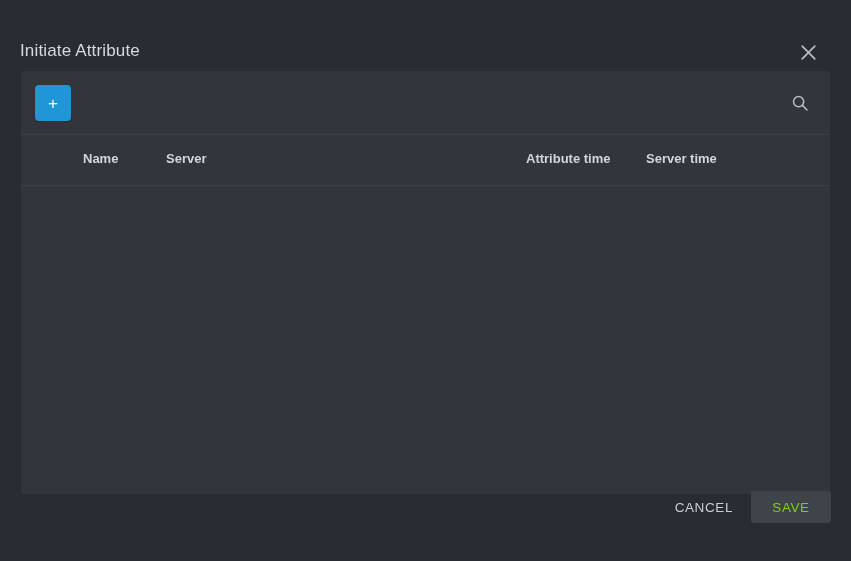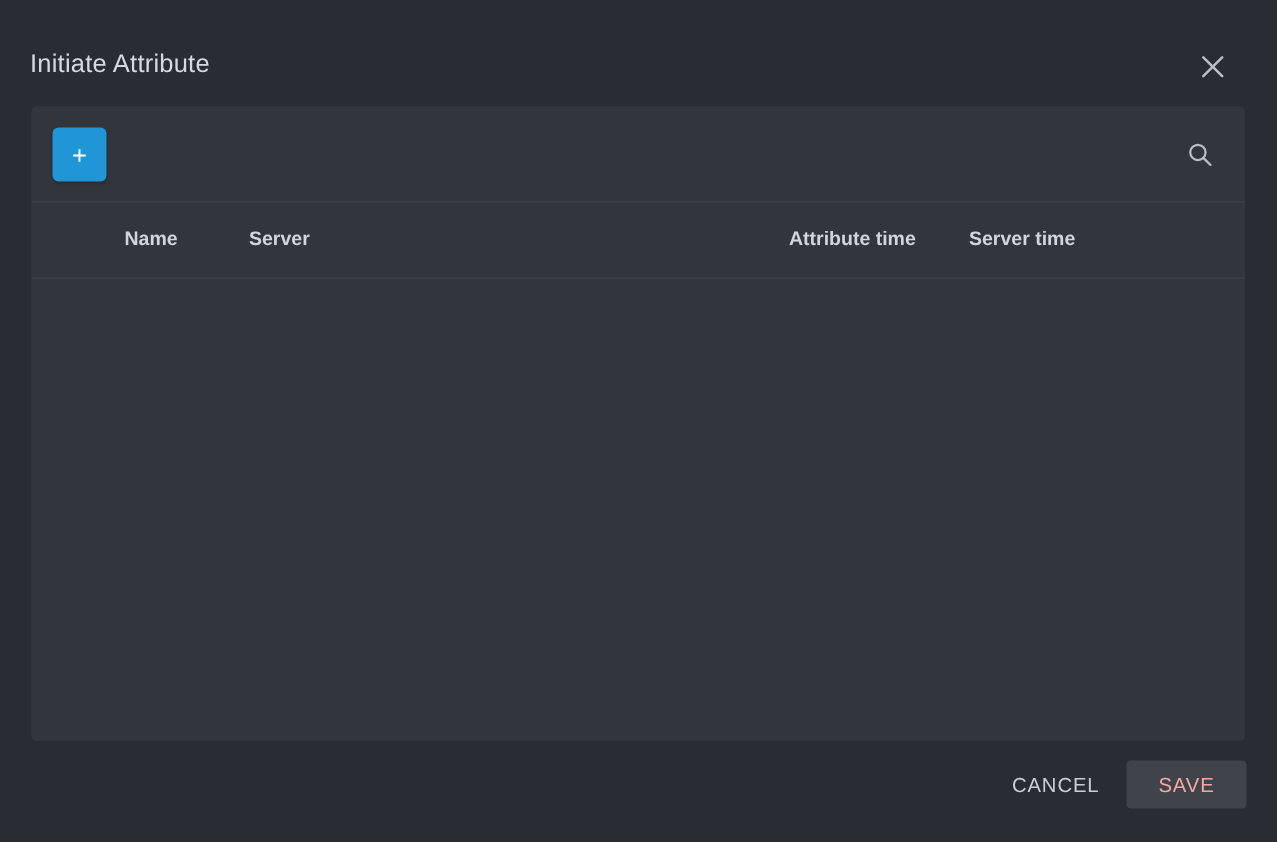--- a/index.html
+++ b/index.html
@@ -12,21 +12,21 @@
   }
   .dialog {
     position: relative;
     width: 851px;
     height: 561px;
     background: #282c33;
   }
   
   .dialog-header {
     position: absolute;
-    left: 0; top: 8px;
+    left: 0; top: 16px;
     width: 844px; height: 71px;
     display: flex;
     align-items: center;
   }
   .dialog-title {
     position: absolute;
     left: 20px; top: 25px;
     font-size: 17px;
     color: #d6d9dd;
     letter-spacing: 0.15px;
@@ -99,21 +99,21 @@
   .th-name       { left: 38px; padding-left: 24px;  }
   .th-value      { left: 145px; }
   .th-generation { left: 505px; }
   .th-server     { left: 625px; }
   .table-body {
     height: 306px;
   }
   
   .dialog-footer {
     position: absolute;
-    left: 0; bottom: 0;
+    left: 0; bottom: 16px;
     width: 851px; height: 67px; padding-left: 28px;
   }
   .cancel-button {
     position: absolute;
     right: 104px; top: 13px;
     height: 32px;
     padding: 0 14px;
     background: transparent;
     border: none;
     border-radius: 3px;
@@ -126,21 +126,21 @@
     align-items: center;
     justify-content: center;
   }
   .save-button {
     position: absolute;
     right: 20px; top: 13px;
     width: 80px; height: 32px;
     background: #3f444b;
     border: none;
     border-radius: 3px;
-    color: #fca5a5;
+    color: #84cc16;
     font-family: "Liberation Sans", sans-serif;
     font-size: 13.5px;
     letter-spacing: 0.6px;
     cursor: default;
     display: flex;
     align-items: center;
     justify-content: center;
   }
 </style>
 </head>

